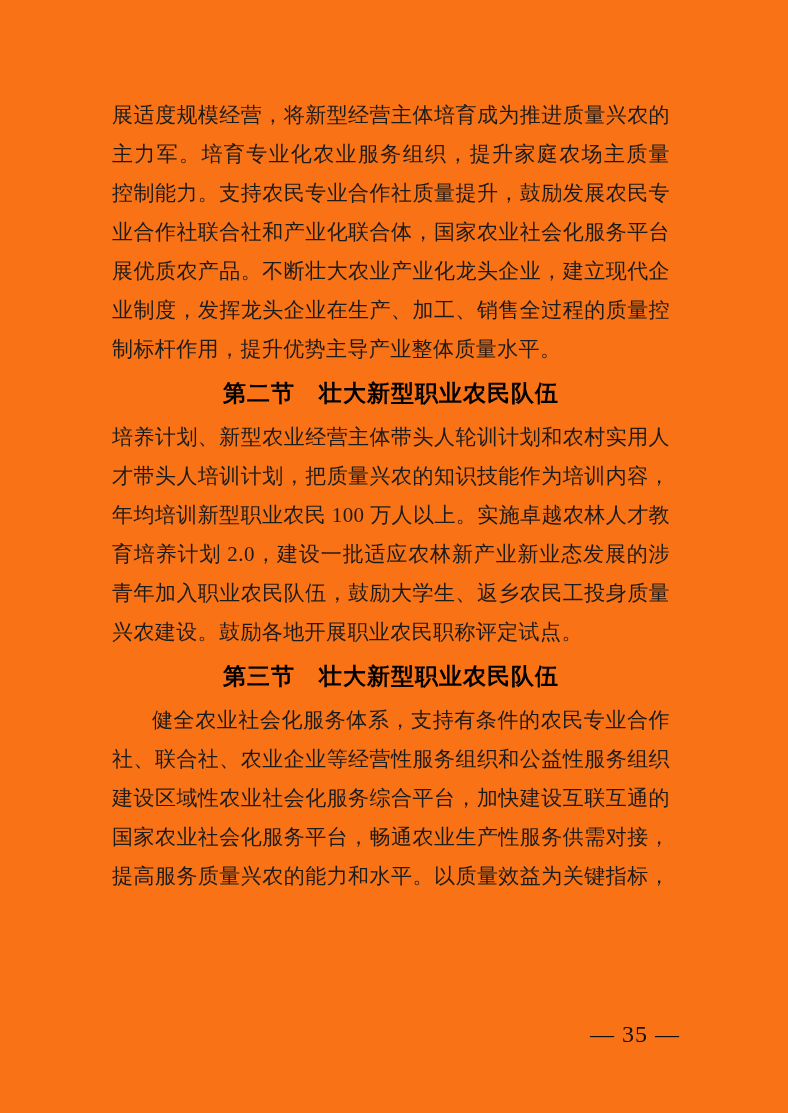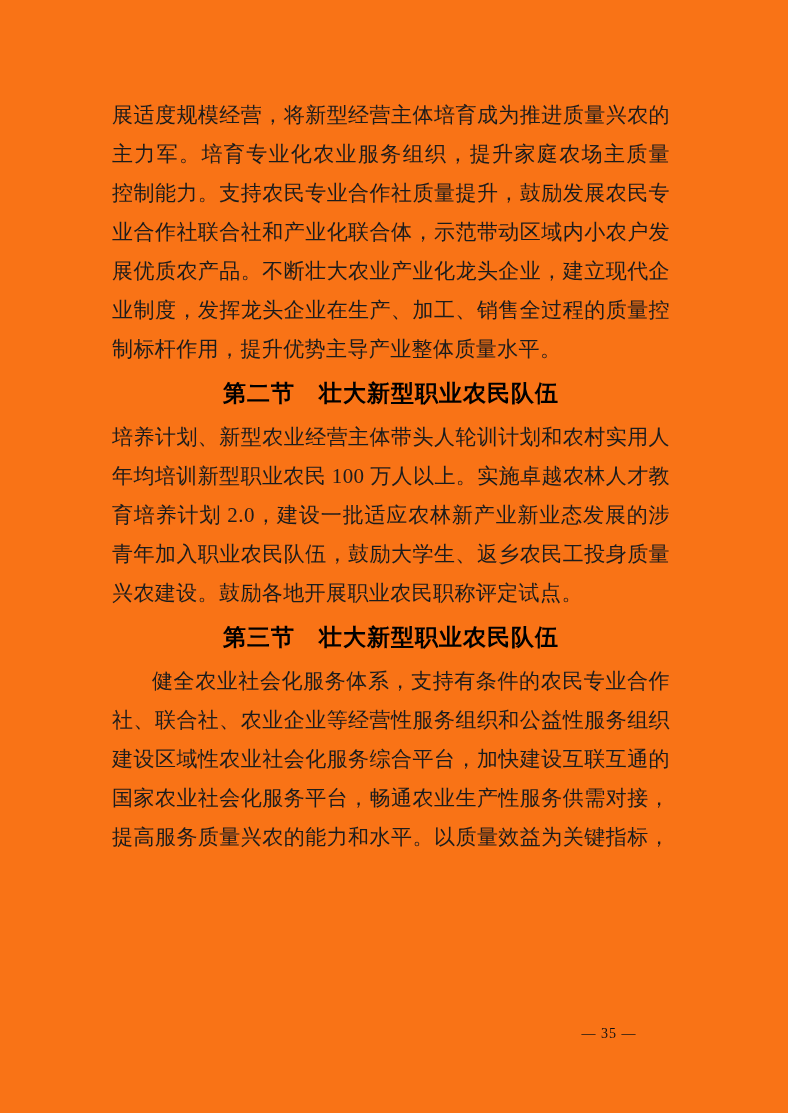--- a/index.html
+++ b/index.html
@@ -47,50 +47,51 @@
     justify-content: center;
     font-size: 23px;
     font-weight: bold;
     letter-spacing: 1px;
     color: #000000;
     font-family: Liberation Serif, serif;
   }
   .pagenum {
     position: absolute;
     top: 1024px;
-    left: 568px;
+    left: 590px;
     width: 82px;
-    font-size: 14px;
+    font-size: 24px;
     line-height: 20px;
     letter-spacing: 1px;
     text-align: center;
     color: #111111;
     white-space: nowrap;
   }
 </style>
 </head>
 <body>
 
 <div class="sheet">
   <main class="textblock">
 
     <section class="para">
       <div class="line">展适度规模经营，将新型经营主体培育成为推进质量兴农的</div>
       <div class="line">主力军。培育专业化农业服务组织，提升家庭农场主质量</div>
       <div class="line">控制能力。支持农民专业合作社质量提升，鼓励发展农民专</div>
-      <div class="line">业合作社联合社和产业化联合体，示范带动区域内小农户发</div>
+      <div class="line">业合作社联合社和产业化联合体，国家农业社会化服务平台</div>
       <div class="line">展优质农产品。不断壮大农业产业化龙头企业，建立现代企</div>
       <div class="line">业制度，发挥龙头企业在生产、加工、销售全过程的质量控</div>
       <div class="line para-end">制标杆作用，提升优势主导产业整体质量水平。</div>
     </section>
 
     <h2 class="heading">第二节　壮大新型职业农民队伍</h2>
 
     <section class="para">
       <div class="line">培养计划、新型农业经营主体带头人轮训计划和农村实用人</div>
+      <div class="line">才带头人培训计划，把质量兴农的知识技能作为培训内容，</div>
       <div class="line">年均培训新型职业农民 100 万人以上。实施卓越农林人才教</div>
       <div class="line">育培养计划 2.0，建设一批适应农林新产业新业态发展的涉</div>
       <div class="line">青年加入职业农民队伍，鼓励大学生、返乡农民工投身质量</div>
       <div class="line para-end">兴农建设。鼓励各地开展职业农民职称评定试点。</div>
     </section>
 
     <h2 class="heading">第三节　壮大新型职业农民队伍</h2>
 
     <section class="para">
       <div class="line indent">健全农业社会化服务体系，支持有条件的农民专业合作</div>

